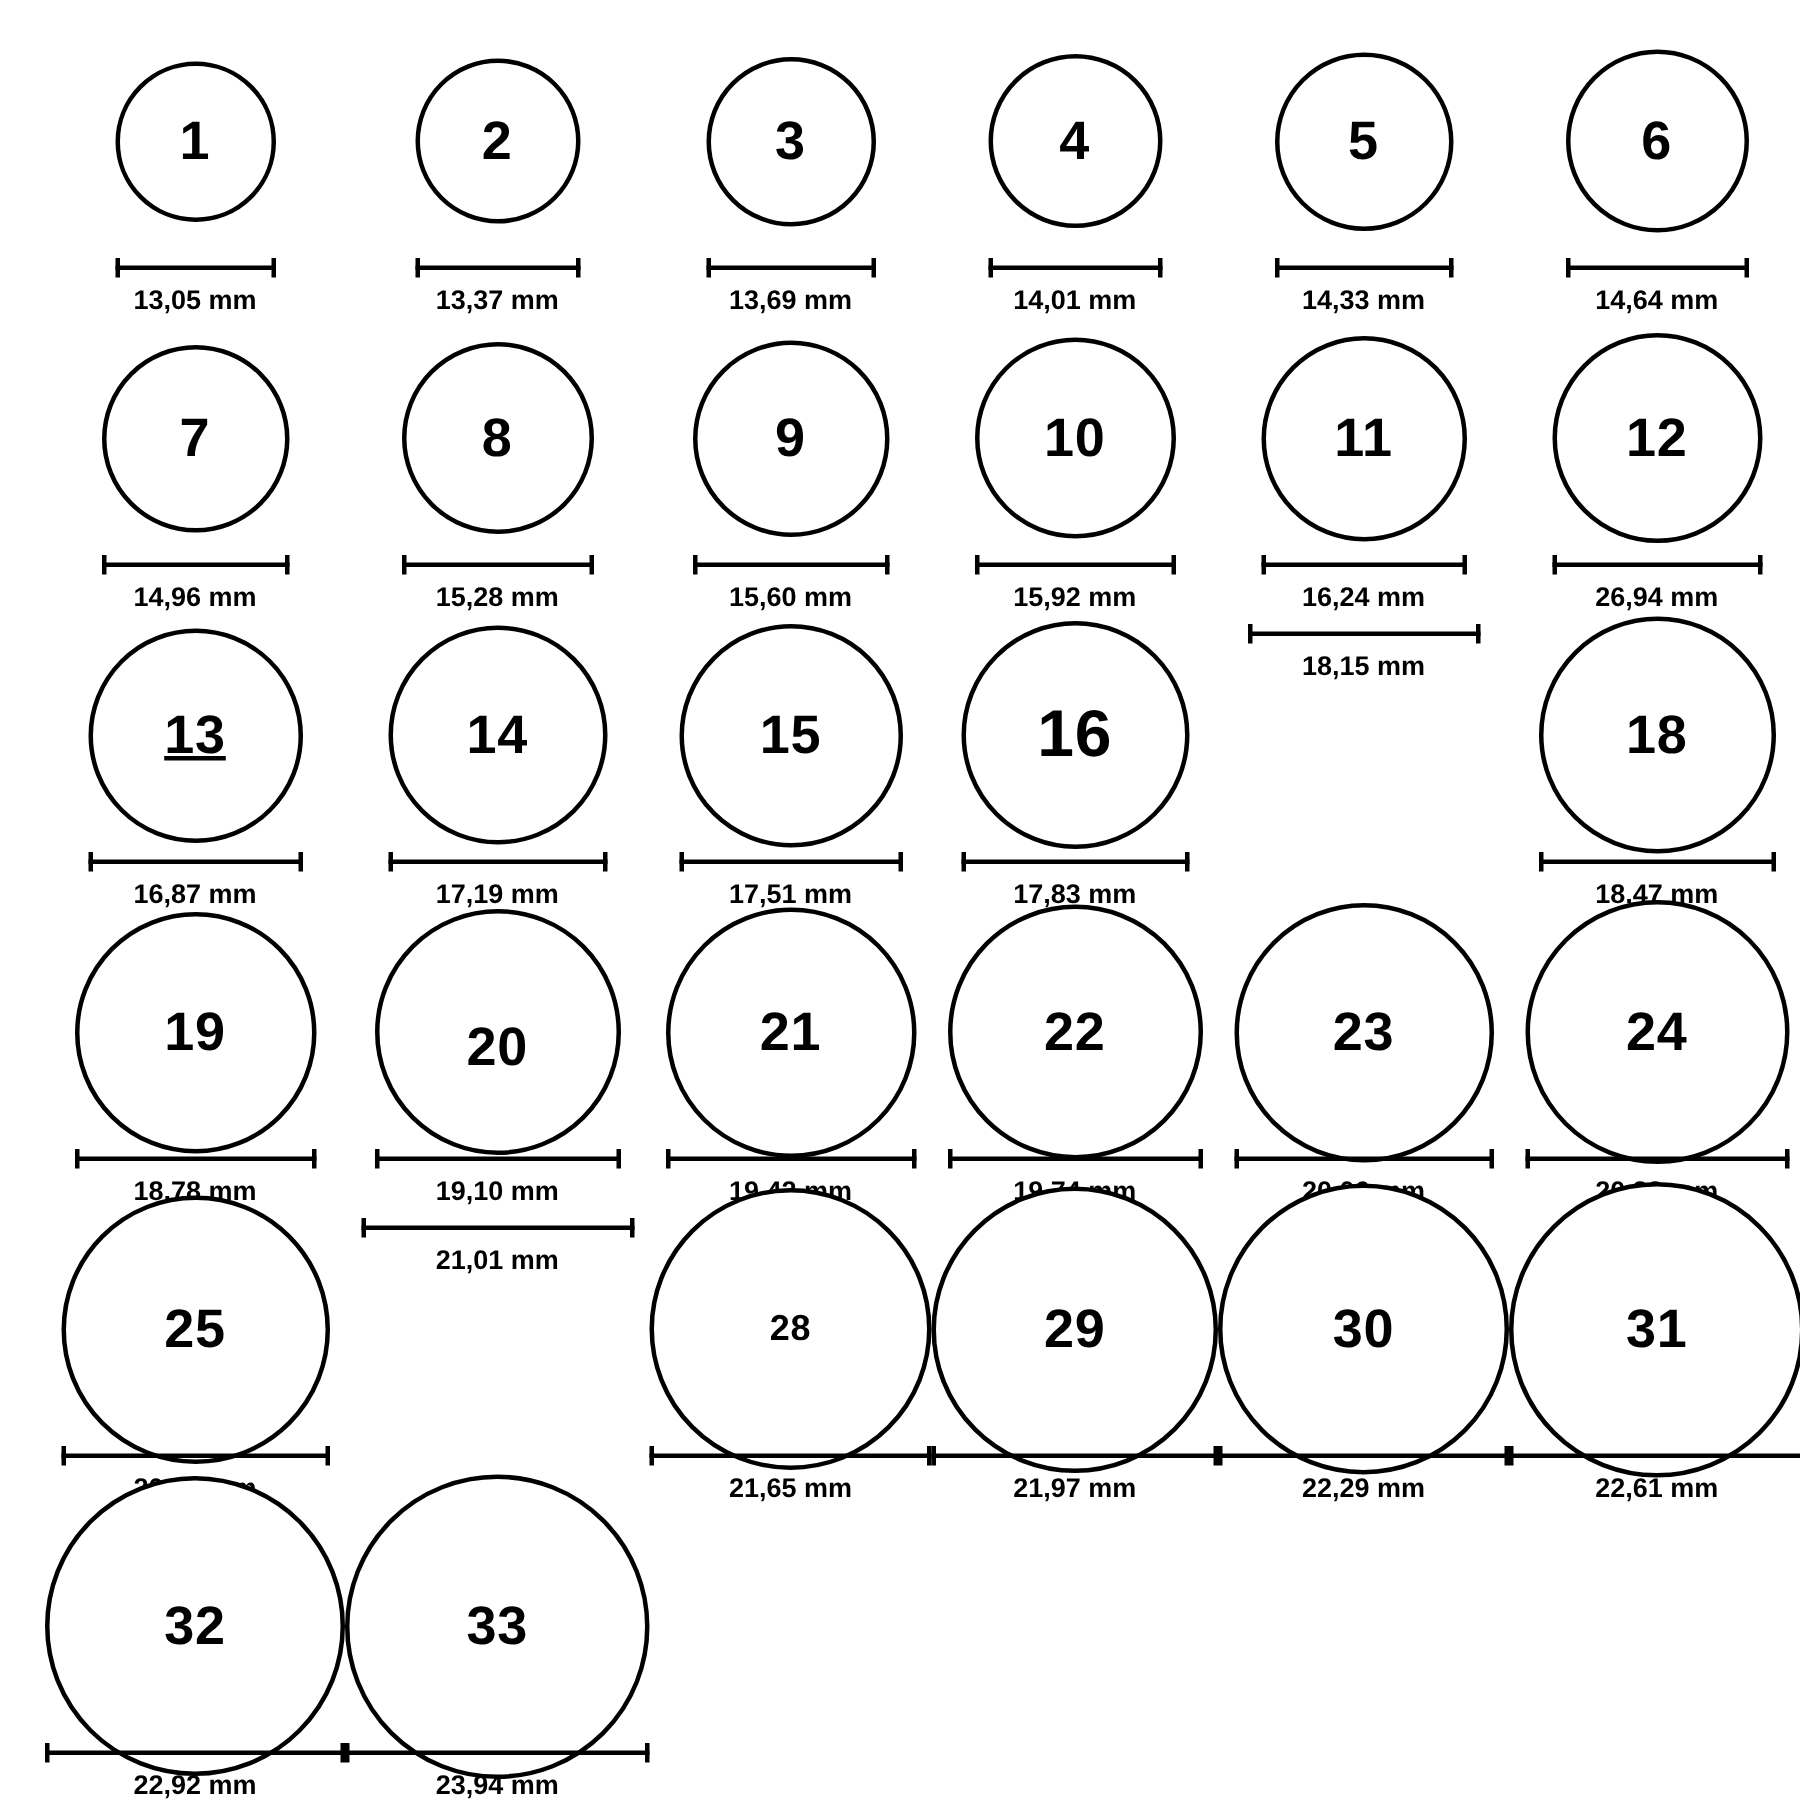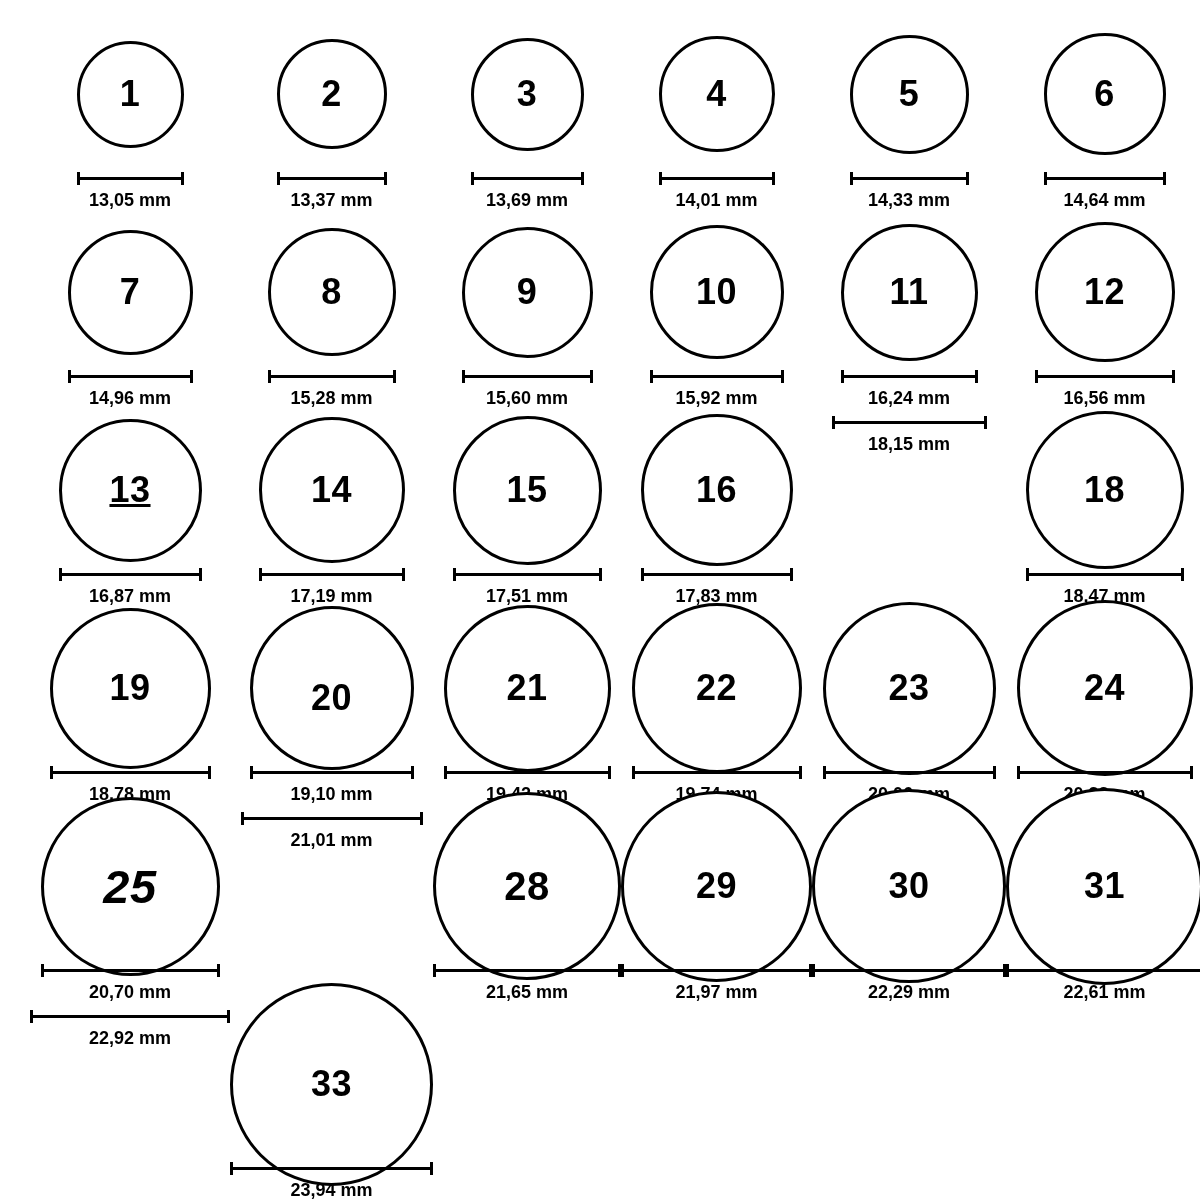--- a/index.html
+++ b/index.html
@@ -216,21 +216,21 @@
       </div>
       <div class="cell">
         <div class="circle-wrap">
           <div class="circle" style="width: 140px; height: 140px;">
             <span class="size-label" style="font-size: 36px;">12</span>
           </div>
         </div>
         <div class="ruler">
           <div class="bar" style="width: 140px;"></div>
         </div>
-        <div class="mm-label">16,56 mm</div>
+        <div class="mm-label">26,94 mm</div>
       </div>
       <div class="cell">
         <div class="circle-wrap">
           <div class="circle" style="width: 143px; height: 143px; text-decoration: underline;">
             <span class="size-label" style="font-size: 36px;">13</span>
           </div>
         </div>
         <div class="ruler">
           <div class="bar" style="width: 143px;"></div>
         </div>
@@ -254,21 +254,21 @@
           </div>
         </div>
         <div class="ruler">
           <div class="bar" style="width: 149px;"></div>
         </div>
         <div class="mm-label">17,51 mm</div>
       </div>
       <div class="cell">
         <div class="circle-wrap">
           <div class="circle" style="width: 152px; height: 152px;">
-            <span class="size-label" style="font-size: 36px; text-align: center;">16</span>
+            <span class="size-label" style="font-size: 44px; text-align: center;">16</span>
           </div>
         </div>
         <div class="ruler">
           <div class="bar" style="width: 152px;"></div>
         </div>
         <div class="mm-label">17,83 mm</div>
       </div>
       <div class="cell">
         <div class="ruler">
           <div class="bar" style="width: 155px;"></div>
@@ -348,38 +348,38 @@
           </div>
         </div>
         <div class="ruler">
           <div class="bar" style="width: 176px;"></div>
         </div>
         <div class="mm-label">20,38 mm</div>
       </div>
       <div class="cell">
         <div class="circle-wrap">
           <div class="circle" style="width: 179px; height: 179px;">
-            <span class="size-label" style="font-size: 47px; font-style: italic;">25</span>
+            <span class="size-label" style="font-size: 36px;">25</span>
           </div>
         </div>
         <div class="ruler">
           <div class="bar" style="width: 179px;"></div>
         </div>
         <div class="mm-label">20,70 mm</div>
       </div>
       <div class="cell">
         <div class="ruler">
           <div class="bar" style="width: 182px;"></div>
         </div>
         <div class="mm-label">21,01 mm</div>
       </div>
       <div class="cell">
         <div class="circle-wrap">
           <div class="circle" style="width: 188px; height: 188px;">
-            <span class="size-label" style="font-size: 40px;">28</span>
+            <span class="size-label" style="font-size: 24px;">28</span>
           </div>
         </div>
         <div class="ruler">
           <div class="bar" style="width: 188px;"></div>
         </div>
         <div class="mm-label">21,65 mm</div>
       </div>
       <div class="cell">
         <div class="circle-wrap">
           <div class="circle" style="width: 191px; height: 191px;">
@@ -407,20 +407,25 @@
           <div class="circle" style="width: 197px; height: 197px;">
             <span class="size-label" style="font-size: 36px;">31</span>
           </div>
         </div>
         <div class="ruler">
           <div class="bar" style="width: 197px;"></div>
         </div>
         <div class="mm-label">22,61 mm</div>
       </div>
       <div class="cell">
+        <div class="circle-wrap">
+          <div class="circle" style="width: 200px; height: 200px;">
+            <span class="size-label" style="font-size: 36px;">32</span>
+          </div>
+        </div>
         <div class="ruler">
           <div class="bar" style="width: 200px;"></div>
         </div>
         <div class="mm-label">22,92 mm</div>
       </div>
       <div class="cell">
         <div class="circle-wrap">
           <div class="circle" style="width: 203px; height: 203px;">
             <span class="size-label" style="font-size: 36px;">33</span>
           </div>

